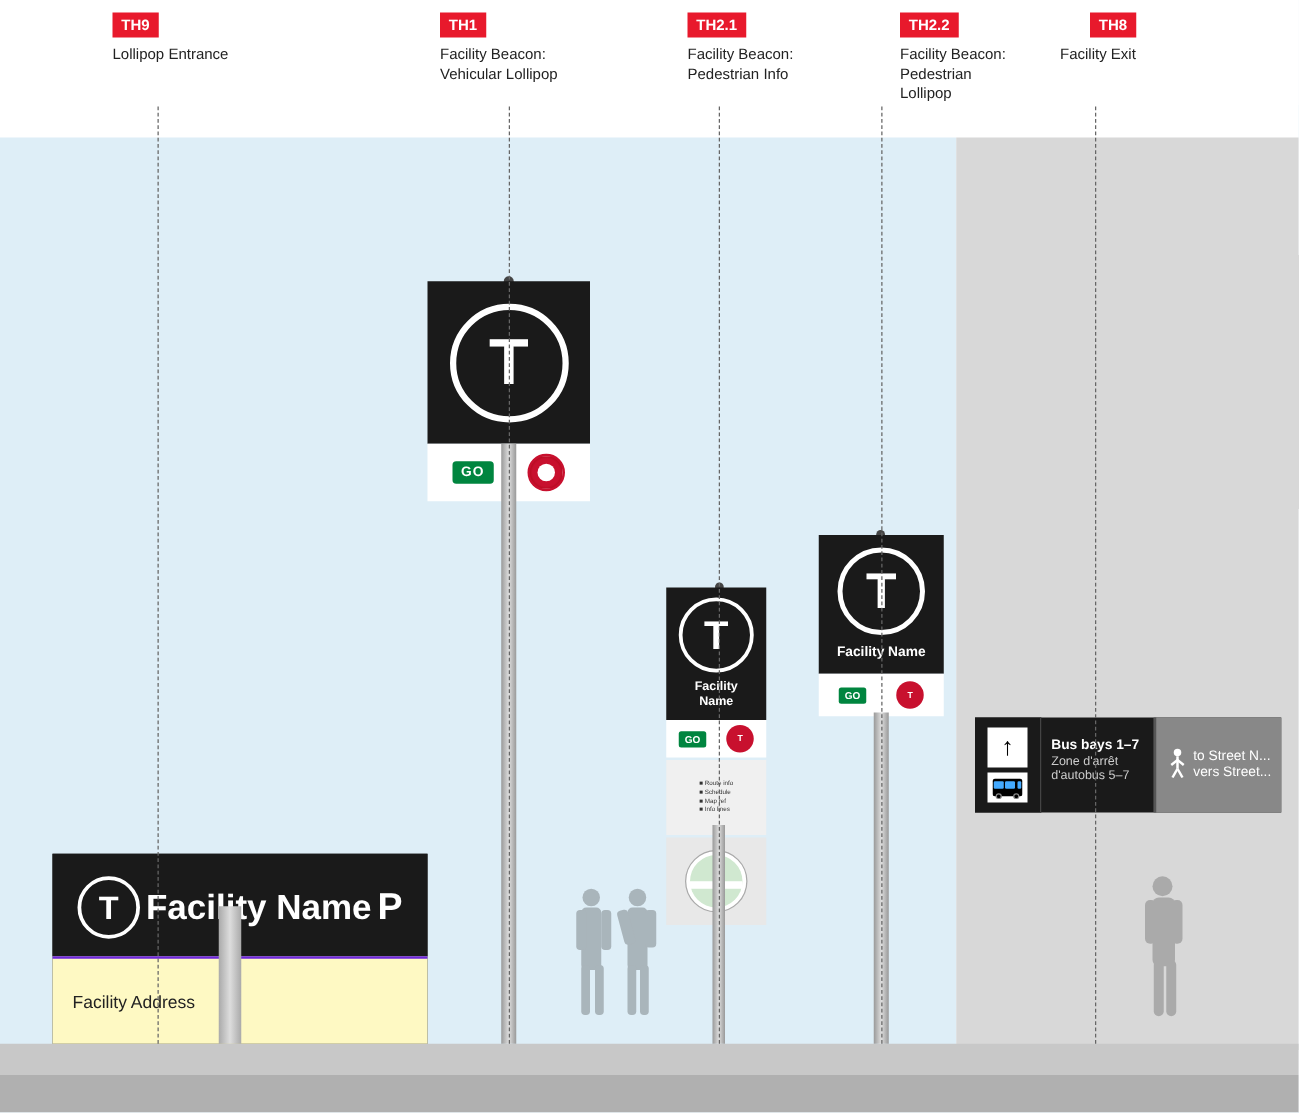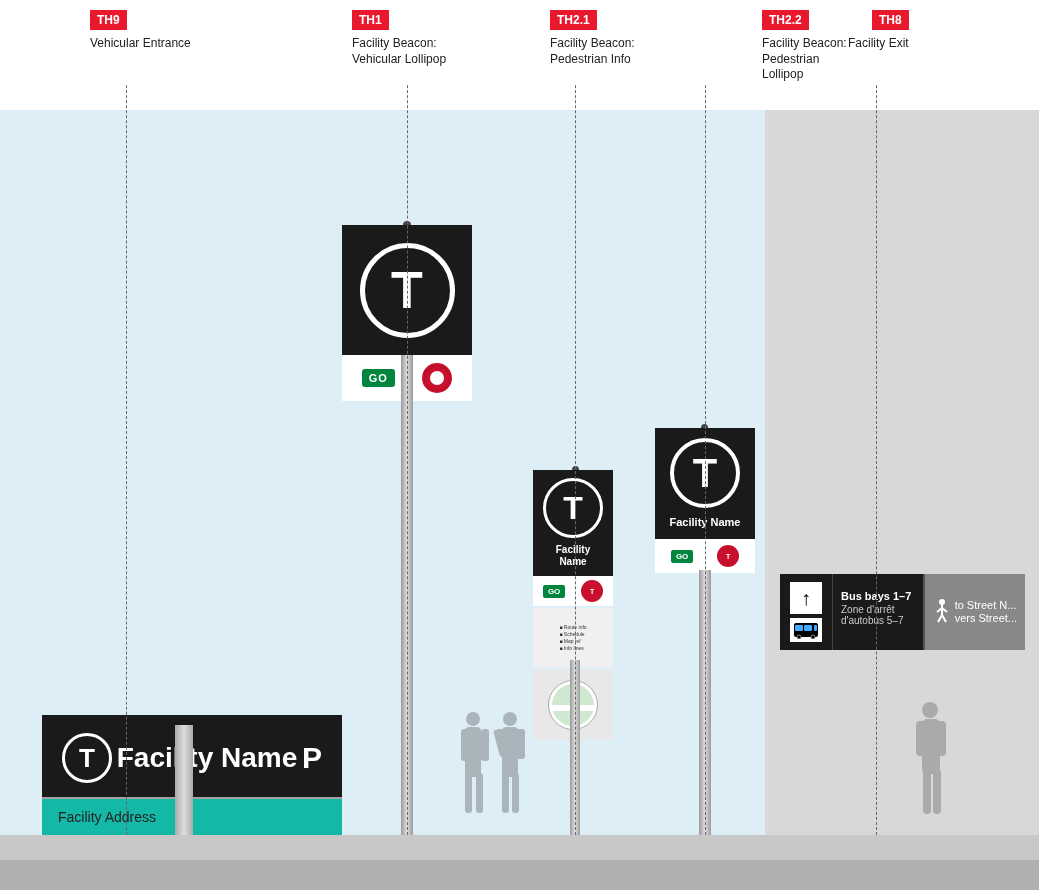--- a/index.html
+++ b/index.html
@@ -133,25 +133,25 @@
       text-align: center;
     }
 
     .th9-p {
       color: #fff;
       font-size: 30px;
       font-weight: bold;
     }
 
     .th9-sign-bottom {
-      background: #14b8a6;
-      padding: 10px 16px;
+      background: #fef9c3;
+      padding: 26px 16px;
       font-size: 14px;
       color: #222;
-      border-top: 2px solid #a3a3a3;
+      border-top: 2px solid #6d28d9;
     }
 
     
     .th9-pole {
       position: absolute;
       left: 175px;
       bottom: 55px;
       width: 18px;
       height: 110px;
       background: linear-gradient(to right, #aaa, #ddd, #aaa);
@@ -556,40 +556,40 @@
 <div class="bg-light-blue"></div>
 <div class="bg-light-gray"></div>
 
 <div class="ground"></div>
 <div class="ground-bottom"></div>
 
 <div class="top-labels">
 
   <div class="label-item" style="left: 90px;">
     <div class="label-badge">TH9</div>
-    <div class="label-text">Vehicular Entrance</div>
+    <div class="label-text">Lollipop Entrance</div>
   </div>
 
   <div class="label-item" style="left: 352px;">
     <div class="label-badge">TH1</div>
     <div class="label-text">
       <span>Facility Beacon:</span><br>
       <span>Vehicular Lollipop</span>
     </div>
   </div>
 
   <div class="label-item" style="left: 550px;">
     <div class="label-badge">TH2.1</div>
     <div class="label-text">
       <span>Facility Beacon:</span><br>
       <span>Pedestrian Info</span>
     </div>
   </div>
 
-  <div class="label-item" style="left: 720px; margin-left: 42px;">
+  <div class="label-item" style="left: 720px;">
     <div class="label-badge">TH2.2</div>
     <div class="label-text">
       <span>Facility Beacon:</span><br>Pedestrian<br>Lollipop
     </div>
   </div>
 
   <div class="label-item" style="left: 848px; align-items: flex-end;">
     <div class="label-badge">TH8</div>
     <div class="label-text">Facility Exit</div>
   </div>

